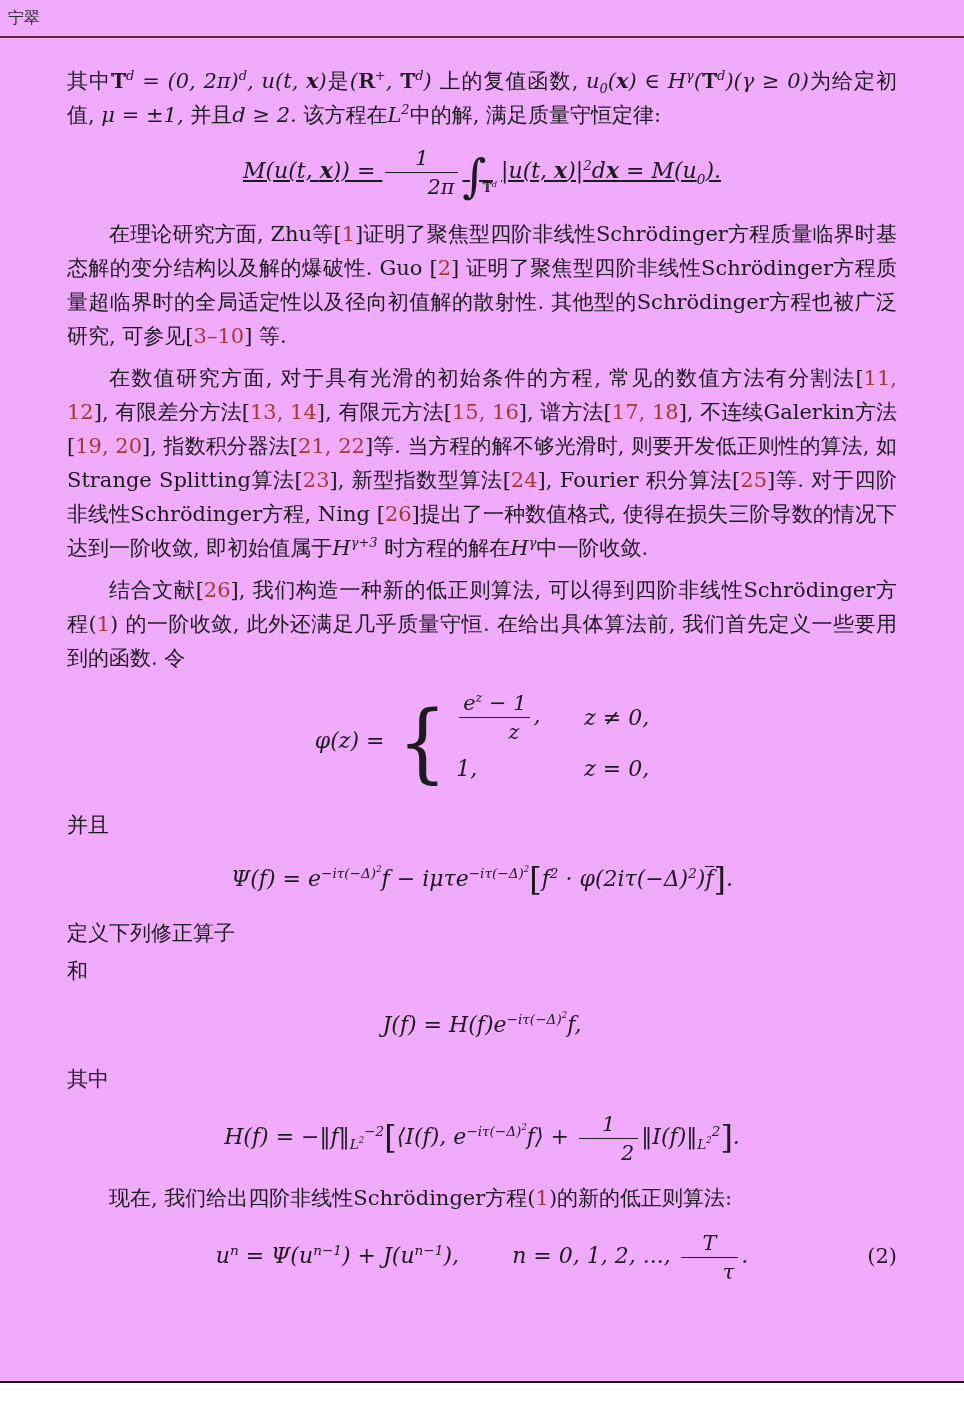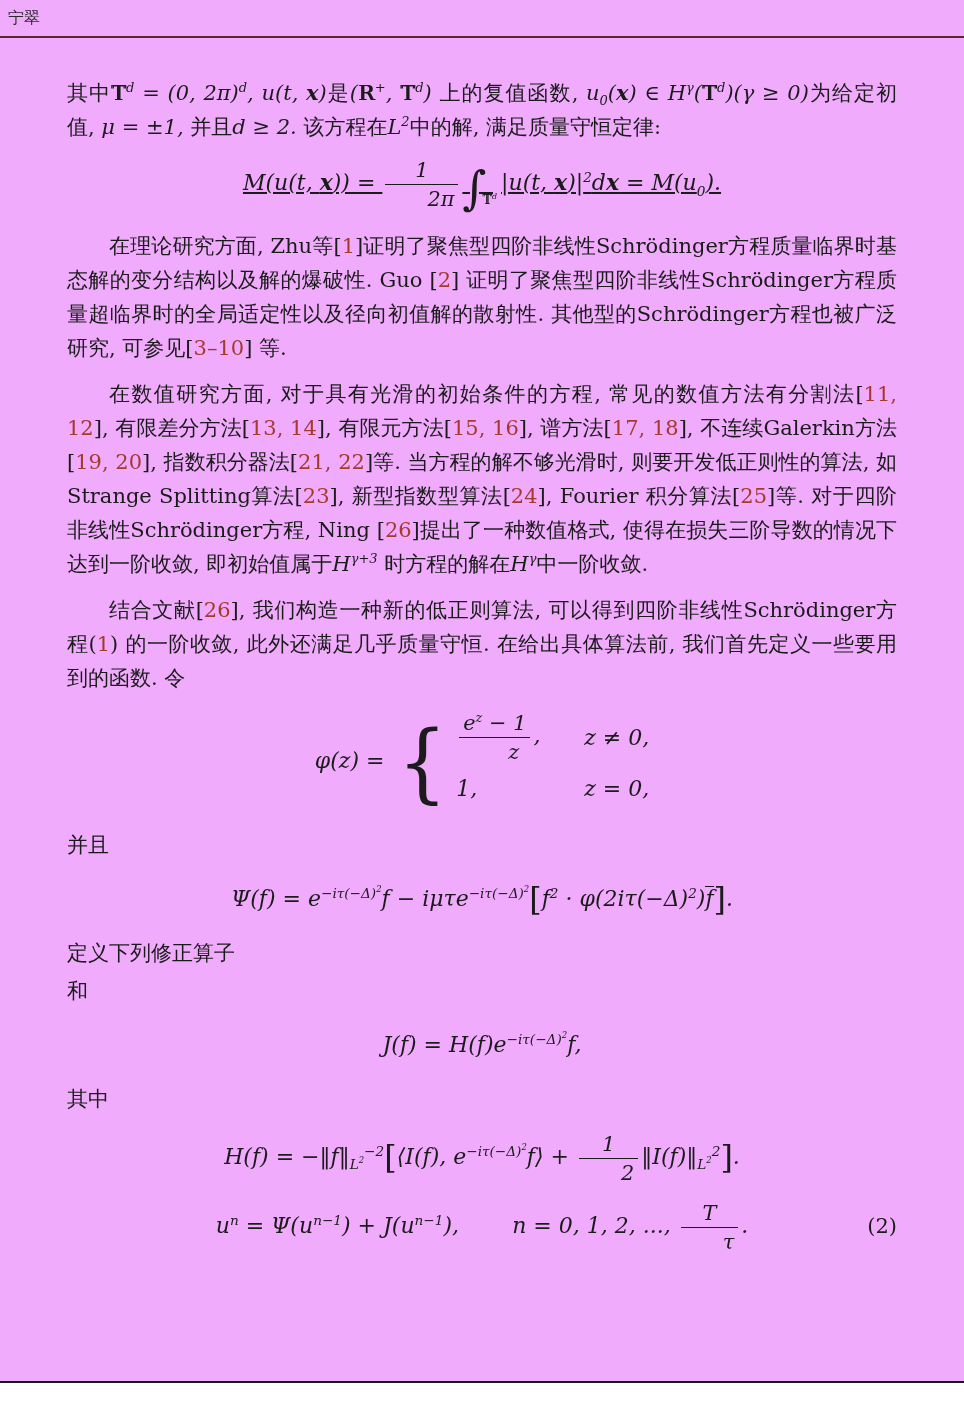--- a/index.html
+++ b/index.html
@@ -17,21 +17,21 @@
     height:38px;box-sizing:border-box;
     padding:8px 10px 0 8px;
     border-bottom:2px solid var(--rule);
     font-size:16px;color:#2a2a2a;
   }
   .content{
     padding:26px 67px 0 67px;
     font-size:21px;line-height:34px;
     text-align:justify;text-justify:inter-ideograph;
   }
-  .para{margin:12px 0 8px 0;}
+  .para{margin:0 0 8px 0;}
   .indent{text-indent:2em;}
   .label-line{margin:2px 0 4px 0;}
   .cite{color:var(--accent);}
   .math{font-family:"DejaVu Serif","Liberation Serif",serif;font-style:italic;}
   .math sup{font-size:.62em;line-height:0;}
   .math sub{font-size:.62em;line-height:0;}
   .formula{
     text-align:center;margin:16px 0;font-size:22px;line-height:1.9;
     position:relative;font-style:italic;white-space:nowrap;
   }
@@ -108,20 +108,21 @@
 
 
     <p class="para label-line">和</p>
 
     <div class="formula math">J(f) = H(f)e<sup>−iτ(−Δ)<sup>2</sup></sup>f,</div>
 
     <p class="para label-line">其中</p>
 
     <div class="formula math">H(f) = −‖f‖<sub>L<sup>2</sup></sub><sup>−2</sup><span class="big">[</span>⟨I(f), e<sup>−iτ(−Δ)<sup>2</sup></sup>f⟩ + <span class="frac"><span class="num">1</span><span class="den">2</span></span>‖I(f)‖<sub>L<sup>2</sup></sub><sup>2</sup><span class="big">]</span>.</div>
 
+    <p class="para indent">现在, 我们给出四阶非线性Schrödinger方程(<span class="cite">1</span>)的新的低正则算法:</p>
 
     <div class="formula">
       <span class="math">u<sup>n</sup> = Ψ(u<sup>n−1</sup>) + J(u<sup>n−1</sup>),<span class="qd"></span> n = 0, 1, 2, ..., <span class="frac"><span class="num">T</span><span class="den">τ</span></span>.</span>
       <span class="eq-no">(2)</span>
     </div>
 
   </div>
 
   <div class="footer-rule"></div>
   <div class="footer">

